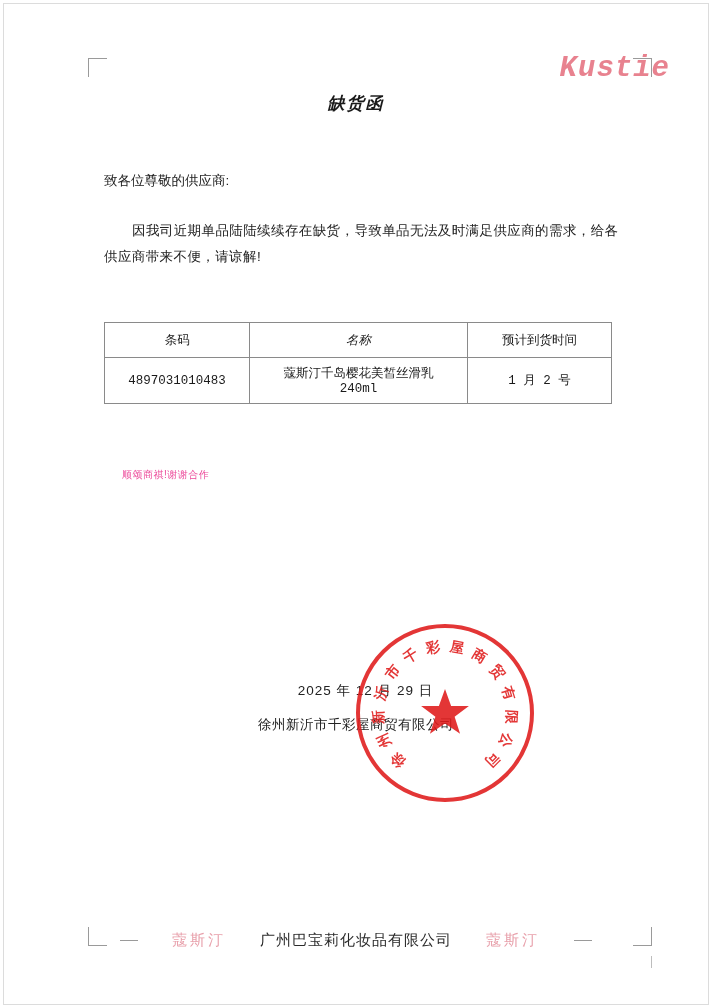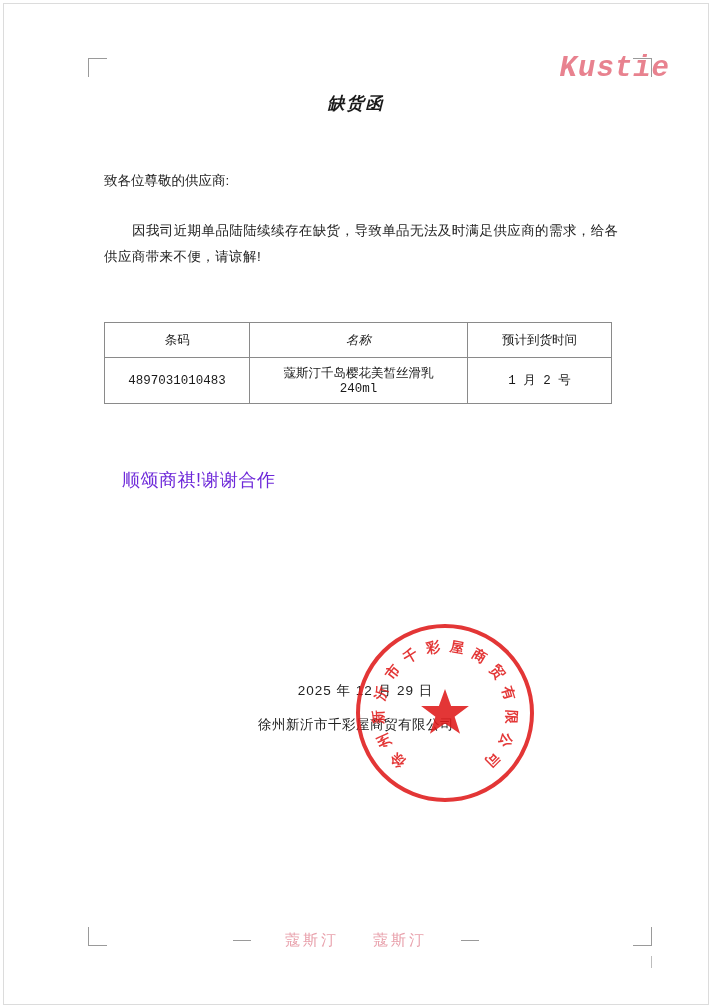--- a/index.html
+++ b/index.html
@@ -103,22 +103,22 @@
   table.shortage th { height: 20px; }
   table.shortage td { height: 22px; font-family: Liberation Mono, monospace; }
   .col-code { width: 116px; }
   .col-name { width: 222px; font-style: italic; }
   .col-eta  { width: 136px; }
 
   .closing {
     position: absolute;
     left: 122px;
     top: 468px;
-    font-size: 18px;
-    color: #6d28d9;
+    font-size: 10px;
+    color: #ec4899;
     letter-spacing: 0.5px;
   }
 
   
   .sign-block {
     position: absolute;
     left: 0;
     right: 0;
     top: 682px;
     text-align: center;
@@ -262,17 +262,18 @@
         <span style="transform: translate(-50%, -50%) rotate(135deg) translateY(-66px) rotate(0deg); transform-origin: 50% 50%;">司</span>
       </div>
     <svg class="seal-star" viewBox="0 0 100 100">
       <polygon fill="#e01b1b" points="50,4 61.8,36.5 96,36.5 68.5,57 79,90 50,70 21,90 31.5,57 4,36.5 38.2,36.5"></polygon>
     </svg>
   </div>
 
   <div class="footer">
     <div class="footer-dash"></div>
     <div class="footer-mark">蔻斯汀</div>
+    <div class="footer-company">广州巴宝莉化妆品有限公司</div>
     <div class="footer-mark">蔻斯汀</div>
     <div class="footer-dash"></div>
   </div>
   <div class="footer-tick"></div>
 </div>
 
 </body></html>

